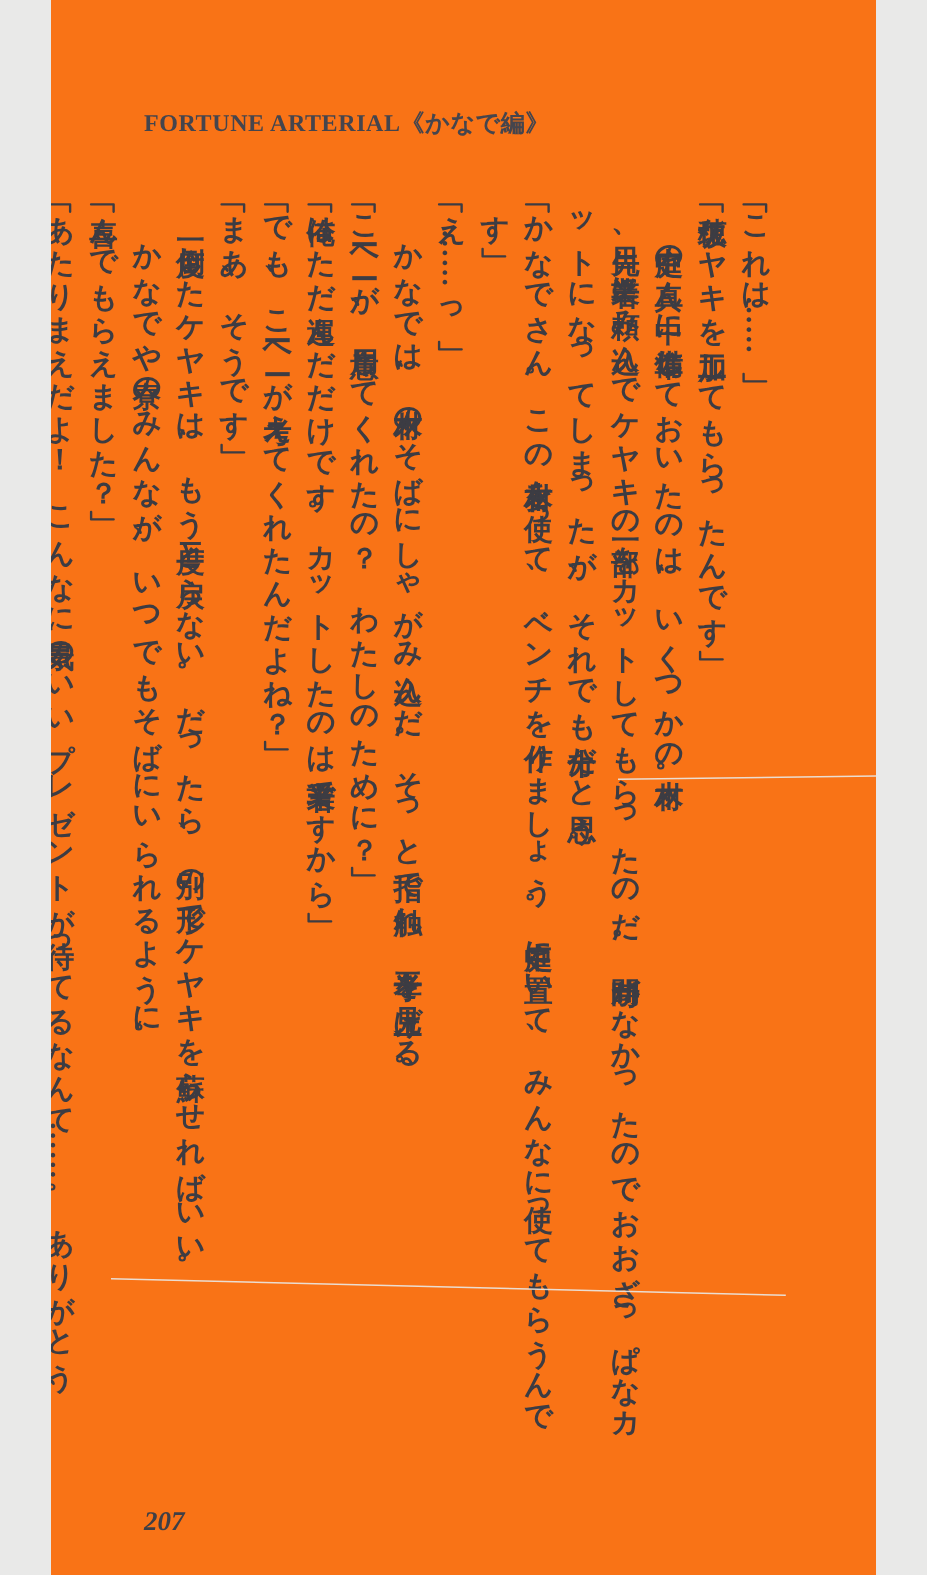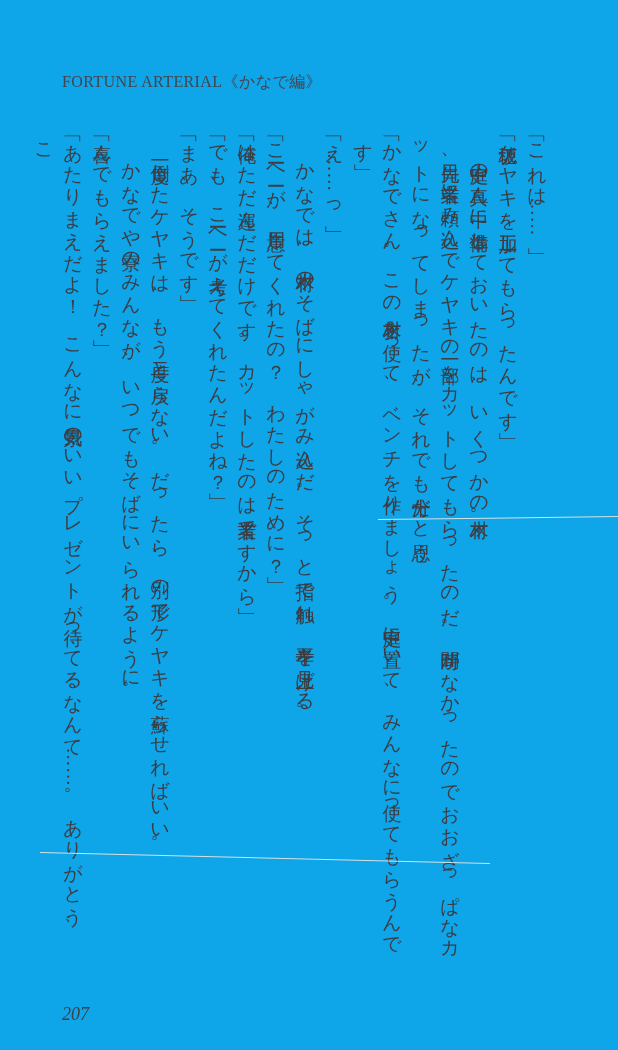--- a/index.html
+++ b/index.html
@@ -2,27 +2,28 @@
 <html><head>
 <meta charset="utf-8">
 <style>
   html, body {
     margin: 0;
     padding: 0;
     background: #e9e9e8;
   }
   .page {
     position: relative;
-    width: 618px;
+    width: 550px;
     height: 1050px;
     margin: 0 auto;
-    background: #0ea5e9;
+    background: #f97316;
     overflow: hidden;
     font-family: "Liberation Serif", "DejaVu Serif", serif;
     color: #3d3d44;
+    font-weight: bold;
   }
   
   .running-header {
     position: absolute;
     left: 62px;
     top: 72px;
     font-size: 16px;
     letter-spacing: 0.4px;
     color: #45454d;
     white-space: nowrap;

